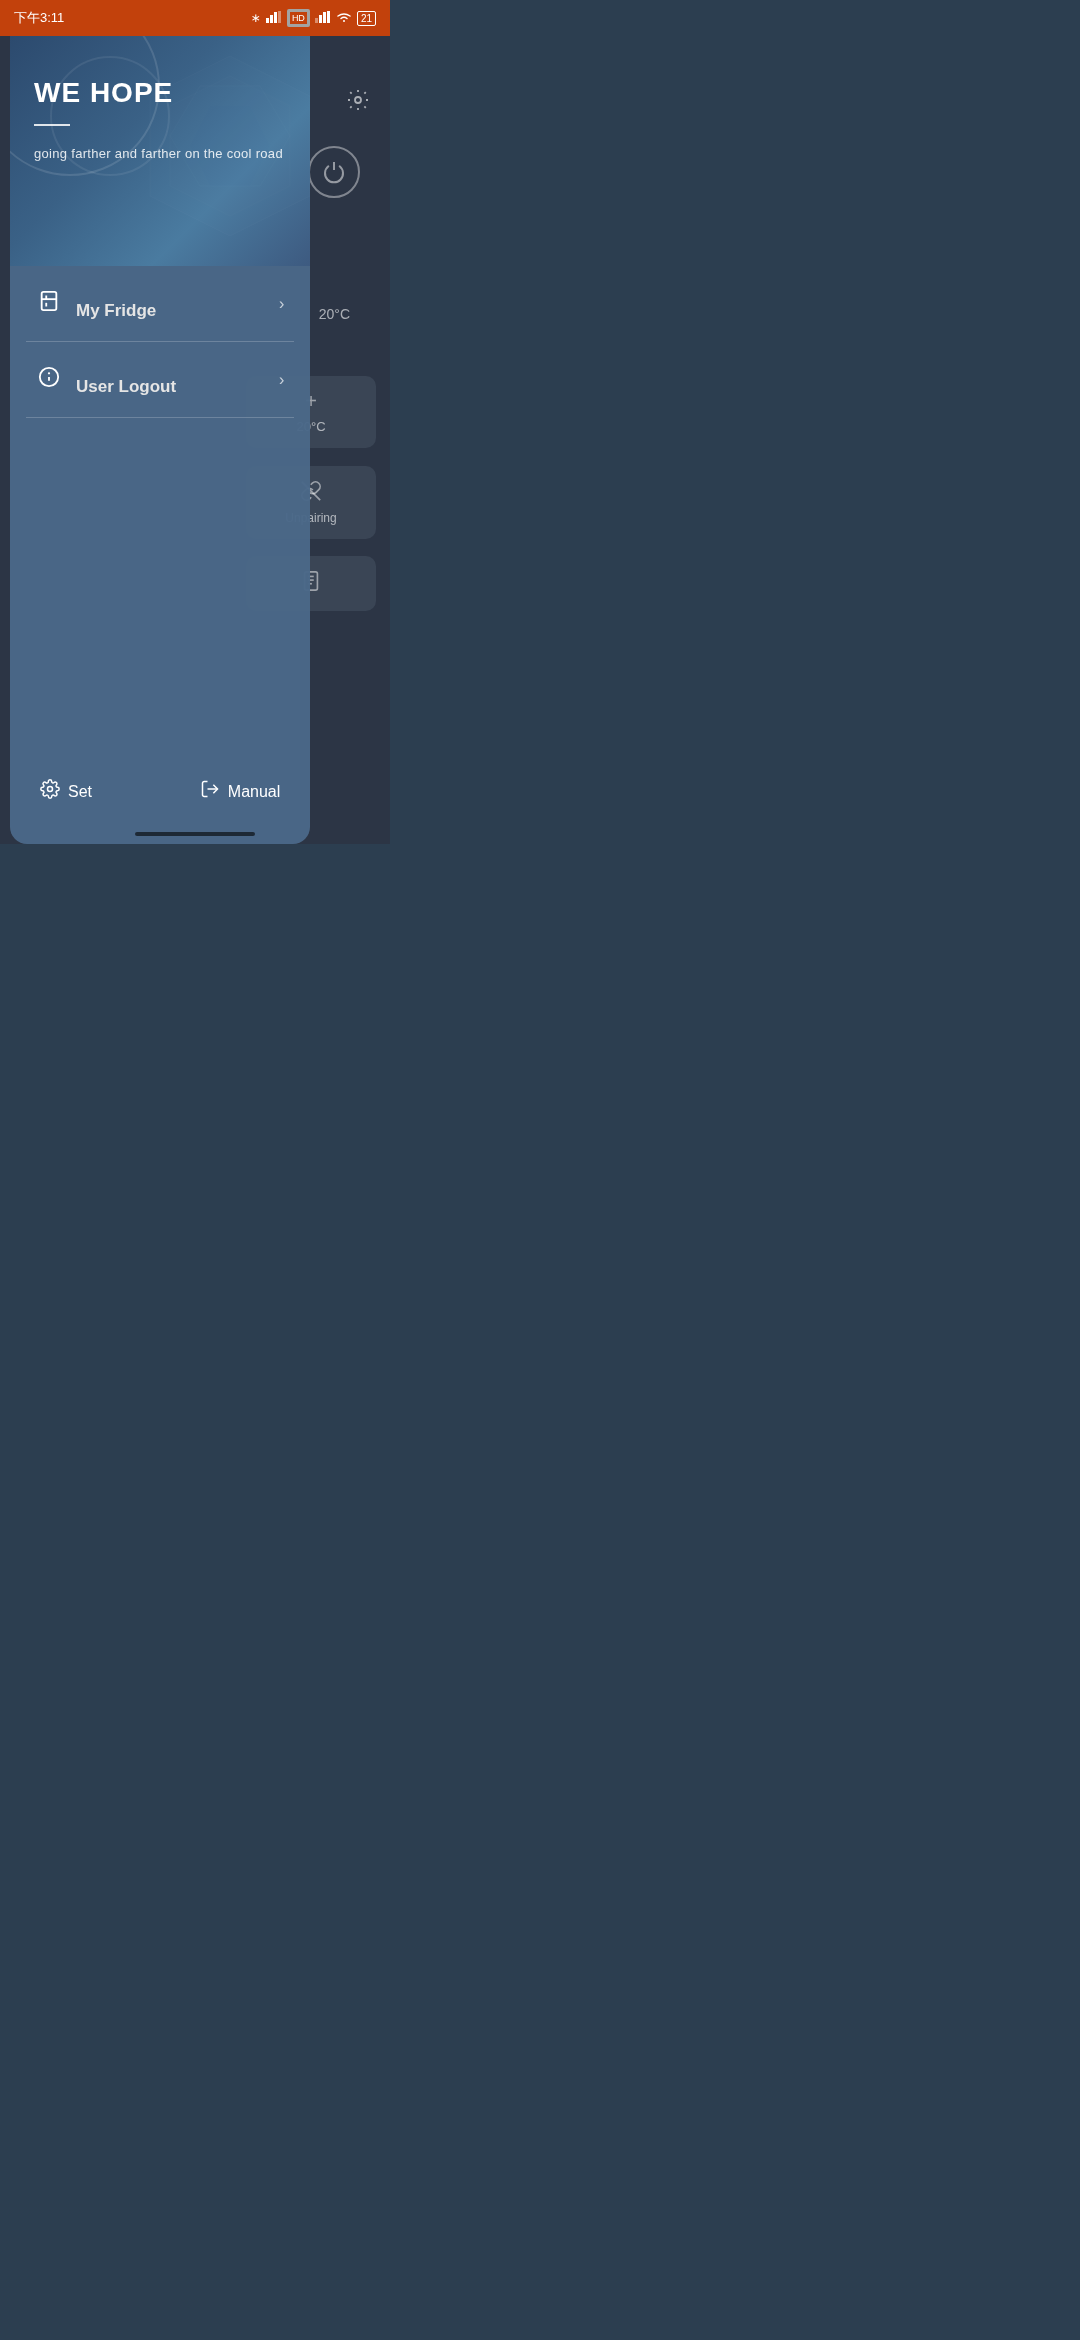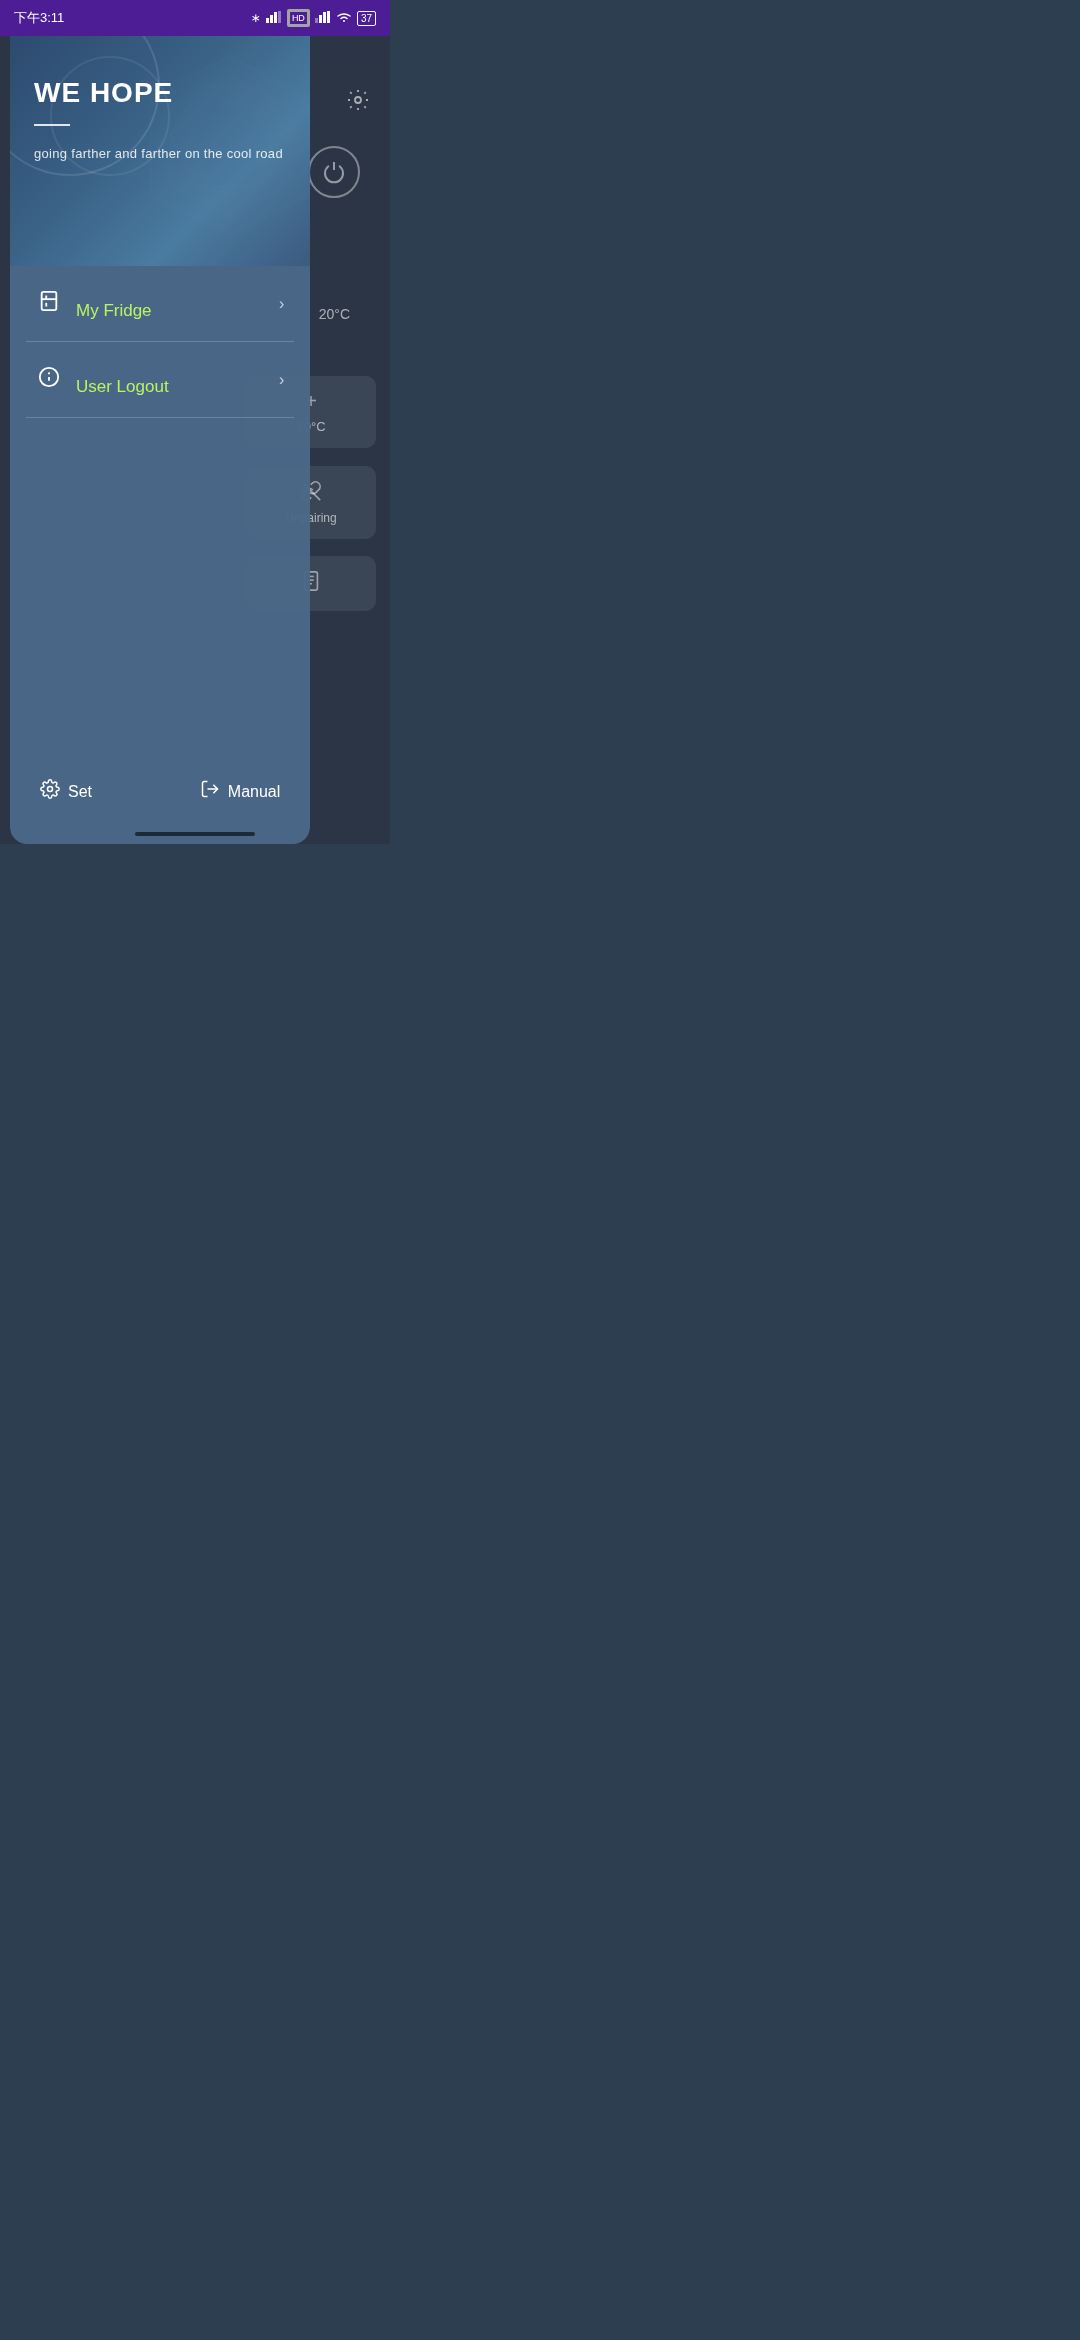--- a/index.html
+++ b/index.html
@@ -12,21 +12,21 @@
       font-family: -apple-system, 'Helvetica Neue', Arial, sans-serif;
       background: #2c3e50;
       position: relative;
     }
 
     
     .status-bar {
       position: absolute;
       top: 0; left: 0; right: 0;
       height: 36px;
-      background: #4c1d95;
+      background: #c2410c;
       display: flex;
       align-items: center;
       justify-content: space-between;
       padding: 0 14px;
       z-index: 100;
     }
     .status-time {
       color: white;
       font-size: 13px;
       font-weight: 500;
@@ -254,23 +254,23 @@
 
     .menu-item-icon {
       color: white;
       font-size: 20px;
       width: 26px;
       text-align: center;
       flex-shrink: 0;
     }
 
     .menu-item-label {
-      color: #bef264;
+      color: #e5e5e5;
       font-size: 17px;
-      font-weight: 400;
+      font-weight: 700;
       flex: 1;
       margin-top: 15px;
     }
 
     .menu-item-arrow {
       color: rgba(255,255,255,0.7);
       font-size: 16px;
     }
 
     
@@ -336,21 +336,21 @@
         </svg>
     </span>
     <span class="status-icon">
       <svg width="16" height="12" viewBox="0 0 16 12">
           <path d="M8 10 L8 10" stroke="white" stroke-width="2" stroke-linecap="round"></path>
           <path d="M5 7.5 Q8 5 11 7.5" stroke="white" stroke-width="1.5" fill="none" stroke-linecap="round"></path>
           <path d="M2 5 Q8 1 14 5" stroke="white" stroke-width="1.5" fill="none" stroke-linecap="round"></path>
         </svg>
     </span>
     <div class="battery-box">
-      <span>37</span>
+      <span>21</span>
     </div>
   </div>
 </div>
 
 <div class="right-panel">
 
   <div class="gear-icon-btn">
     <svg width="24" height="24" viewBox="0 0 24 24" fill="none" stroke="currentColor" stroke-width="1.8">
       <circle cx="12" cy="12" r="3"></circle>
       <path d="M12 2v2M12 20v2M4.22 4.22l1.42 1.42M18.36 18.36l1.42 1.42M2 12h2M20 12h2M4.22 19.78l1.42-1.42M18.36 5.64l1.42-1.42"></path>

